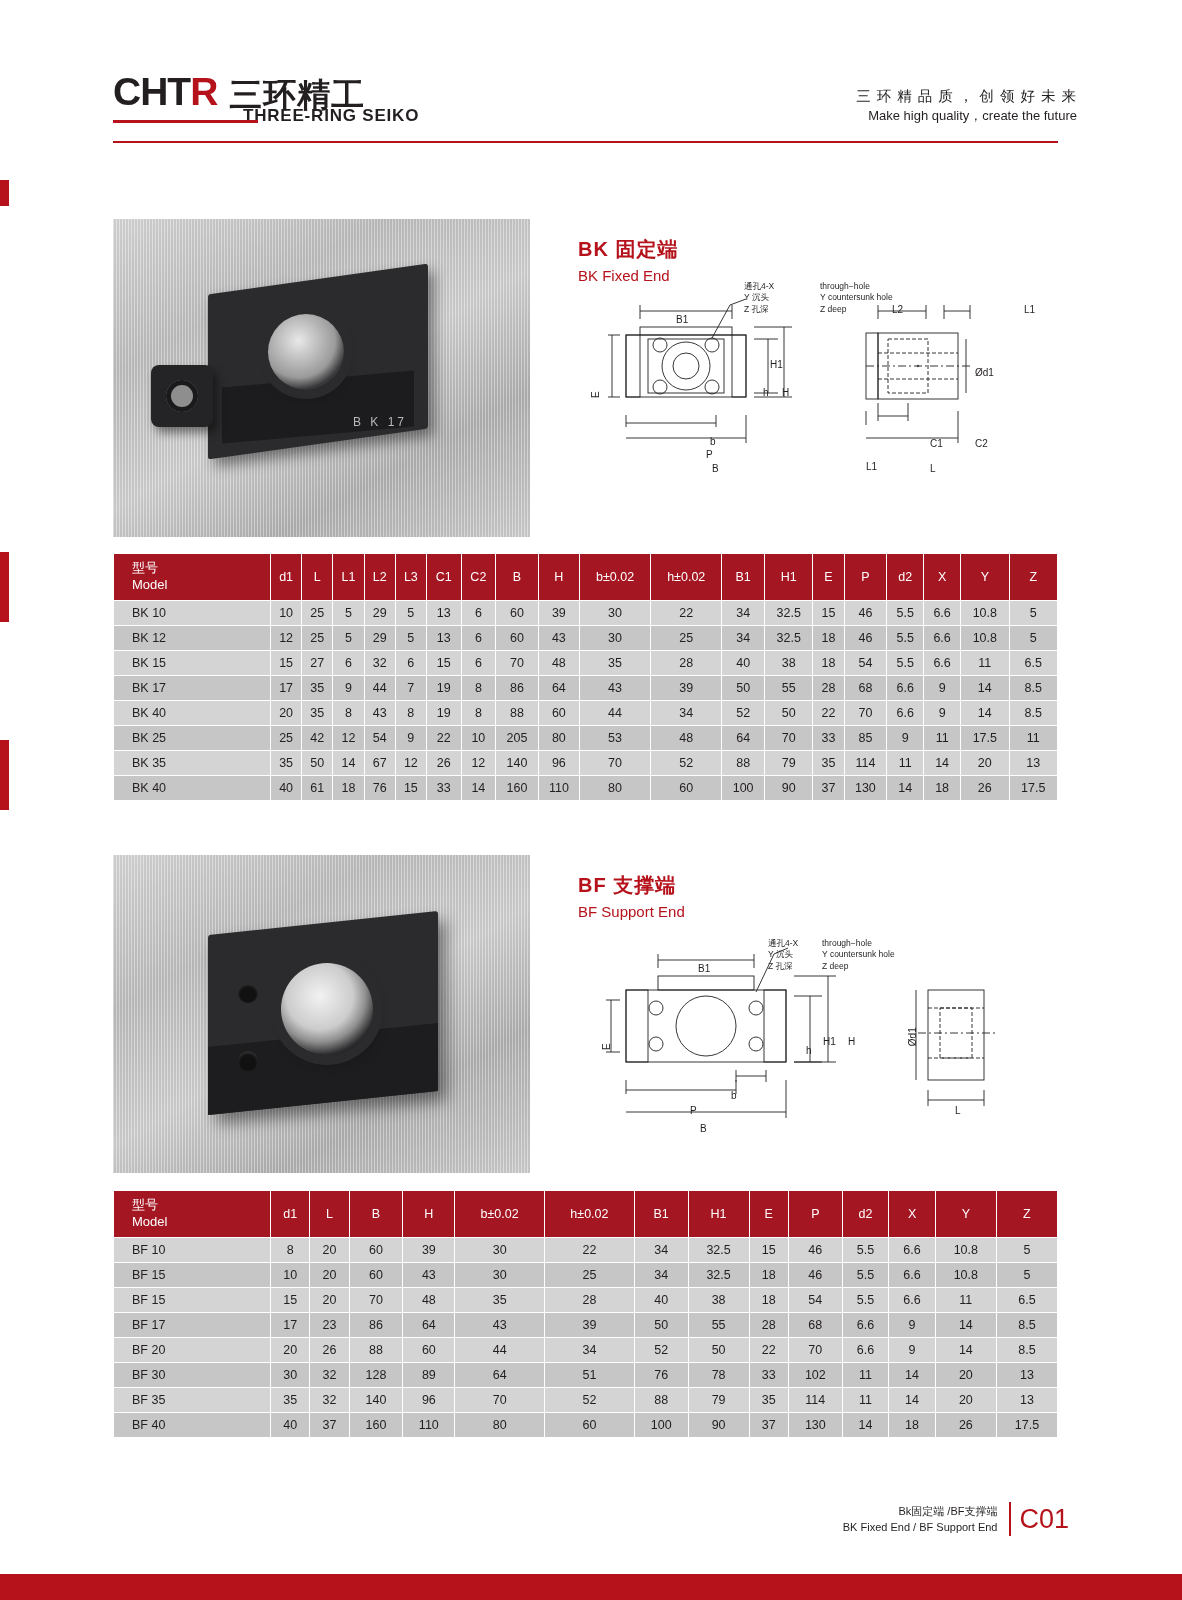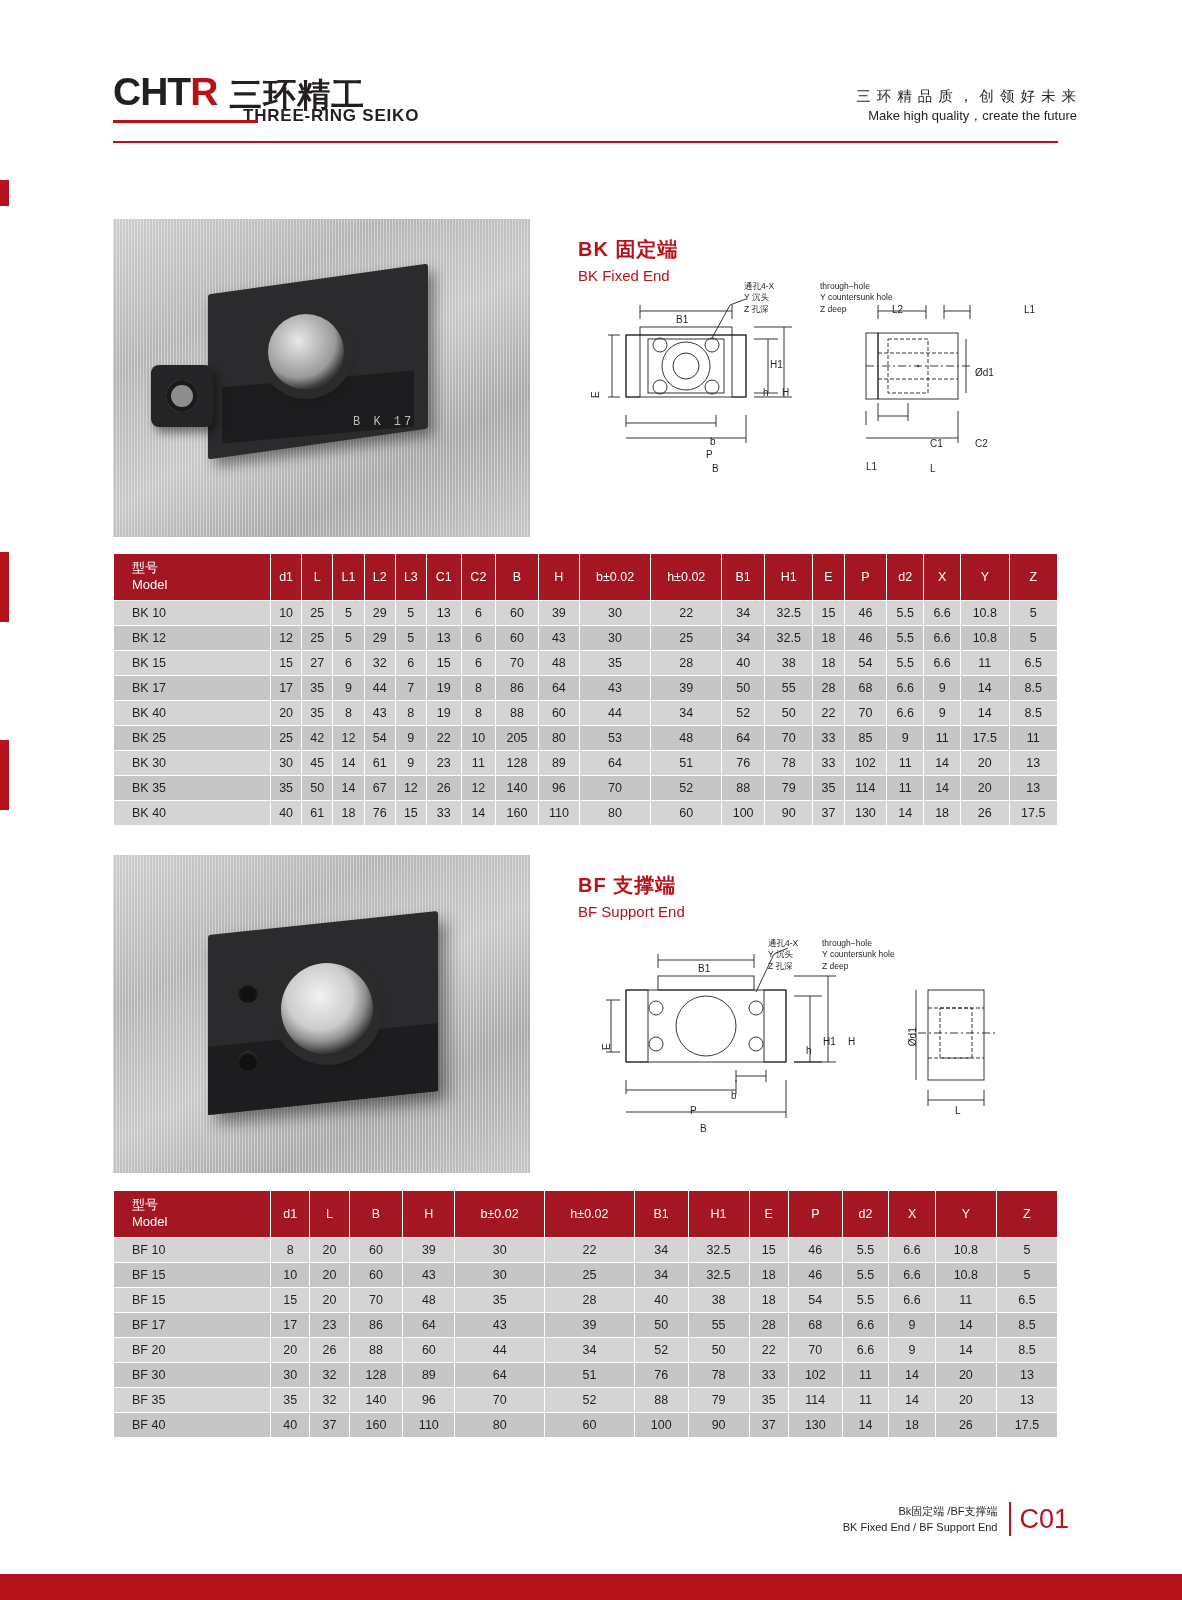--- a/index.html
+++ b/index.html
@@ -23,21 +23,21 @@
   .logo-mark .red{color:#b5121b;}
   .logo-cn{font-size:33px;font-weight:bold;margin-left:12px;line-height:1;letter-spacing:1px;}
   .logo-en{position:absolute;left:243px;top:106px;font-size:17px;font-weight:bold;letter-spacing:.8px;color:#231f20;}
   .logo-divider{position:absolute;left:113px;top:120px;width:145px;height:3px;background:#b5121b;}
   .slogan{position:absolute;right:130px;top:86px;text-align:right;line-height:1.45;}
   .slogan .cn{font-size:14.5px;color:#231f20;letter-spacing:1px;margin-left:8px;}
   .slogan .en{font-size:13px;color:#231f20;}
   .head-rule{position:absolute;left:113px;top:141px;width:945px;height:2px;background:#b5121b;}
 
   
-  .photo{position:absolute;background:#000000;overflow:hidden;font-family:Liberation Mono, monospace;}
+  .photo{position:absolute;background:#000000;overflow:hidden;}
   .photo .grain{position:absolute;inset:0;
      background:
        repeating-linear-gradient(90deg, rgba(255,255,255,.30) 0 1px, rgba(0,0,0,.05) 1px 3px),
        linear-gradient(150deg,#d8d8d8 0%,#bfbfbf 28%,#d2d2d2 52%,#b2b2b2 74%,#cfcfcf 100%);
   }
   .photo1{left:113px;top:219px;width:417px;height:318px;}
   .photo2{left:113px;top:855px;width:417px;height:318px;}
 
   
   .p1-body{position:absolute;left:95px;top:60px;width:220px;height:165px;background:#2b2b2d;
@@ -359,42 +359,20 @@
           <td>64</td>
           <td>70</td>
           <td>33</td>
           <td>85</td>
           <td>9</td>
           <td>11</td>
           <td>17.5</td>
           <td>11</td>
         </tr>
       <tr>
-          <td class="model">BK 30</td>
-        <td>30</td>
-          <td>45</td>
-          <td>14</td>
-          <td>61</td>
-          <td>9</td>
-          <td>23</td>
-          <td>11</td>
-          <td>128</td>
-          <td>89</td>
-          <td>64</td>
-          <td>51</td>
-          <td>76</td>
-          <td>78</td>
-          <td>33</td>
-          <td>102</td>
-          <td>11</td>
-          <td>14</td>
-          <td>20</td>
-          <td>13</td>
-        </tr>
-      <tr>
           <td class="model">BK 35</td>
         <td>35</td>
           <td>50</td>
           <td>14</td>
           <td>67</td>
           <td>12</td>
           <td>26</td>
           <td>12</td>
           <td>140</td>
           <td>96</td>

